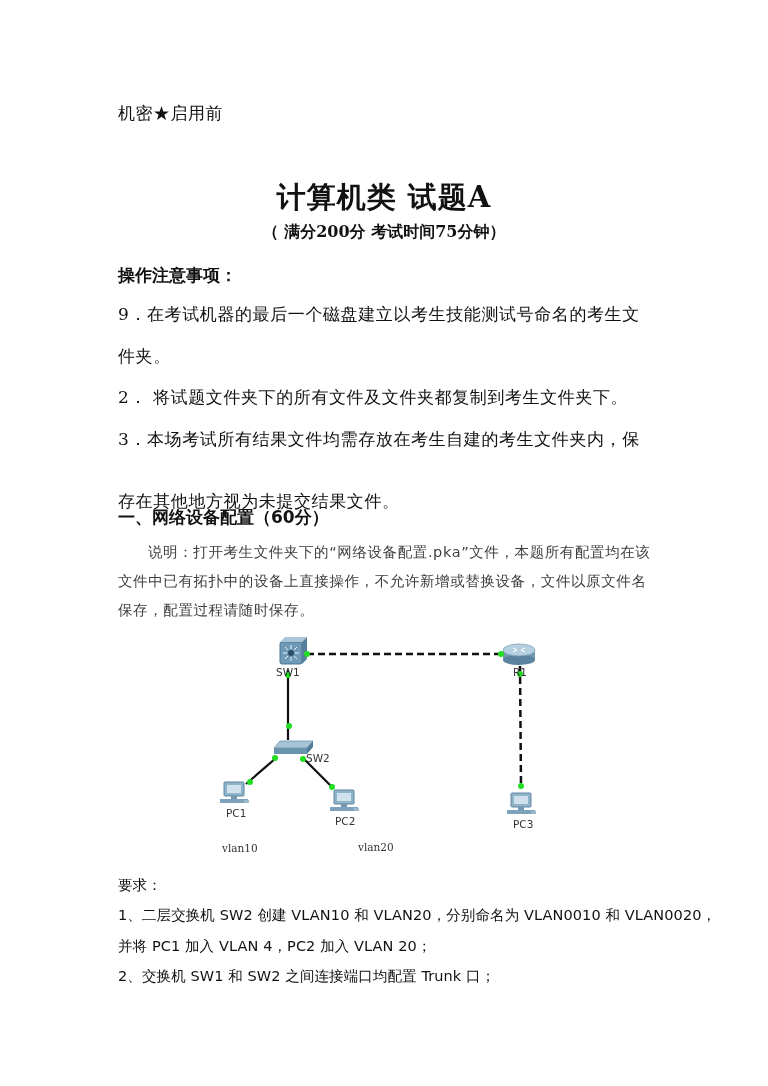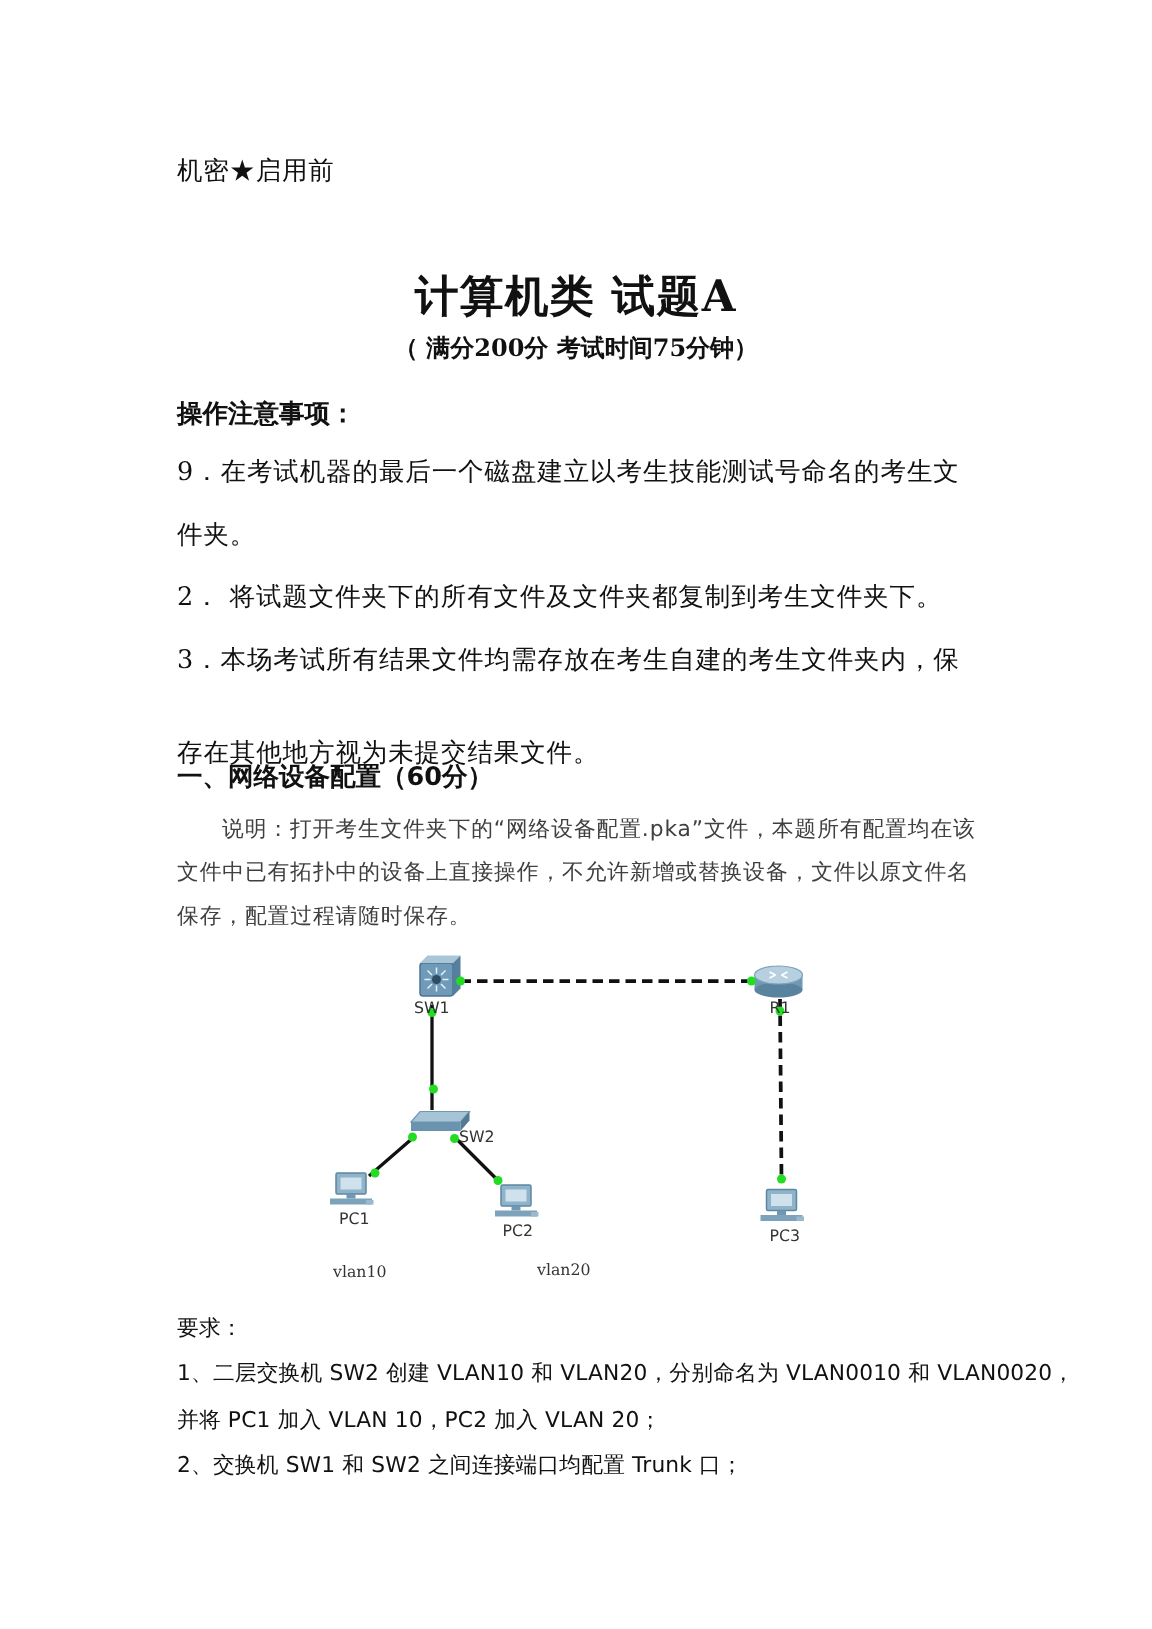--- a/index.html
+++ b/index.html
@@ -211,16 +211,16 @@
     <div class="dev-label" style="left:78px; top:122px;margin-left:28px;">SW2</div>
     <div class="dev-label" style="left:26px; top:177px;">PC1</div>
     <div class="dev-label" style="left:135px; top:185px;">PC2</div>
     <div class="dev-label" style="left:313px; top:188px;">PC3</div>
     <div class="vlan-label" style="left:22px; top:212px;">vlan10</div>
     <div class="vlan-label" style="left:121px; top:211px;margin-left:37px;">vlan20</div>
   </div>
 
   <div class="abs req" style="top:876px;font-family:Liberation Serif, serif;">要求：</div>
   <div class="abs req" style="top:906px;">1、二层交换机 SW2 创建 VLAN10 和 VLAN20，分别命名为 VLAN0010 和 VLAN0020，</div>
-  <div class="abs req" style="top:937px;">并将 PC1 加入 VLAN 10，PC2 加入 VLAN 20；</div>
+  <div class="abs req" style="top:937px;">并将 PC1 加入 VLAN 4，PC2 加入 VLAN 20；</div>
   <div class="abs req" style="top:967px;">2、交换机 SW1 和 SW2 之间连接端口均配置 Trunk 口；</div>
 
 </div>
 
 </body></html>

